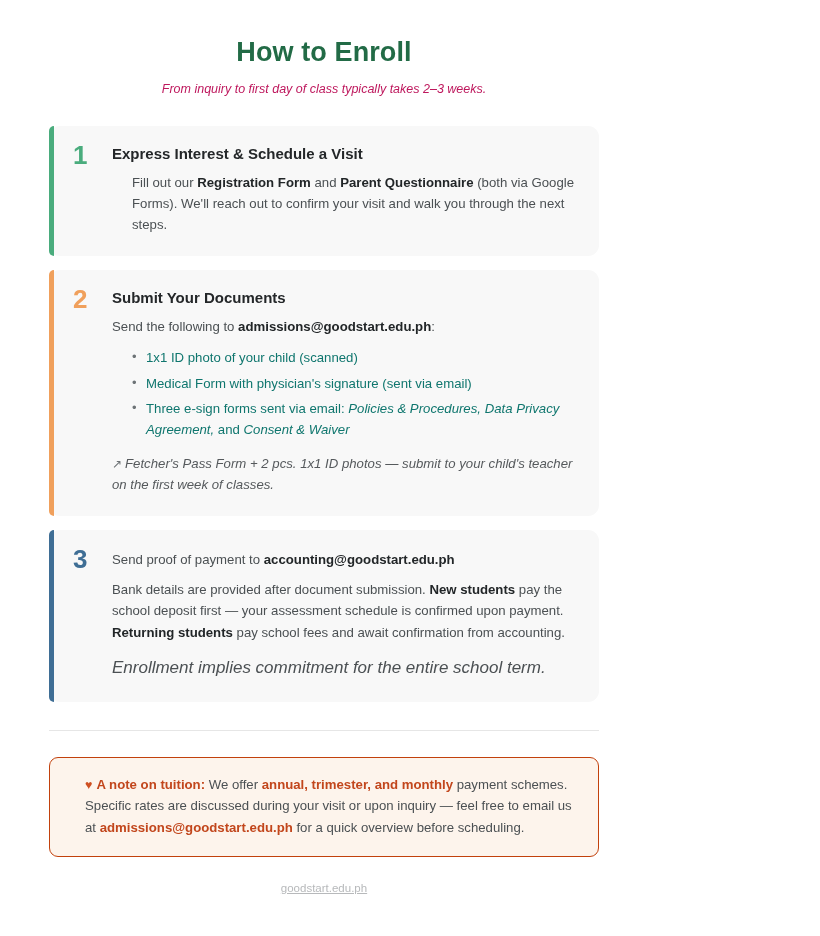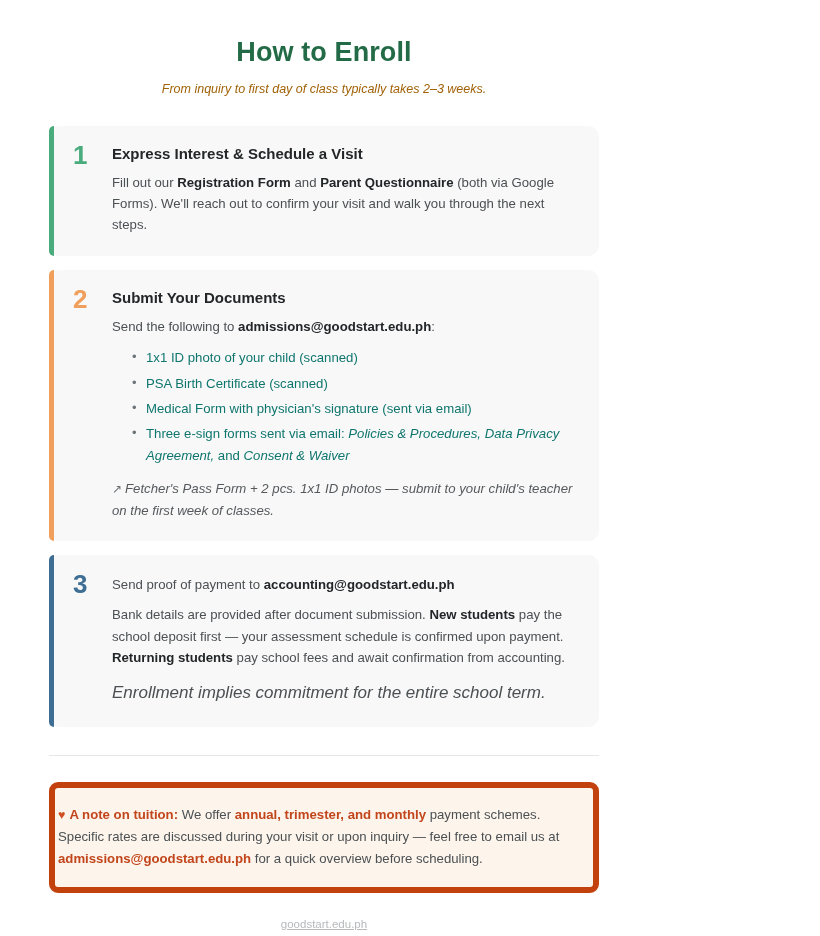--- a/index.html
+++ b/index.html
@@ -32,21 +32,21 @@
     font-size: 27px;
     font-weight: bold;
     color: #226b46;
     letter-spacing: 0.1px;
     margin: 0 0 14px 0;
     line-height: 1.1;
   }
   .page-subtitle {
     font-size: 12.5px;
     font-style: italic;
-    color: #a16207;
+    color: #be185d;
     margin: 0;
   }
 
   
   .steps {
     margin-top: 30px;
     padding: 0 49px;
   }
   .step-card {
     position: relative;
@@ -87,21 +87,21 @@
     color: #242729;
     margin: 0 0 9px 0;
     line-height: 1.2;
   }
   .step-para {
     font-size: 13.2px;
     line-height: 1.62;
     color: #4b5053;
     margin: 0 0 9px 0;
   }
-  .step-para:last-child { margin-bottom: 0; }
+  .step-para:last-child { margin-bottom: 0; margin-left: 20px; }
   .step-para b { color: #222628; font-weight: bold; }
 
   .doc-list {
     margin: 10px 0 12px 0;
     padding: 0 0 0 20px;
     list-style: none;
   }
   .doc-list li {
     position: relative;
     font-size: 13.2px;
@@ -145,23 +145,23 @@
   .divider {
     margin: 28px 49px 0 49px;
     height: 1px;
     background: #e6e6e6;
   }
 
   
   .tuition-box {
     margin: 26px 49px 0 49px;
     background: #fdf4ec;
-    border: 6px solid #c2410c;
+    border: 1px solid #c2410c;
     border-radius: 9px;
-    padding: 16px 21px 17px 3px;
+    padding: 16px 21px 17px 35px;
     box-sizing: border-box;
   }
   .tuition-text {
     font-size: 13.2px;
     line-height: 1.66;
     color: #4b5053;
     margin: 0;
   }
   .tuition-heart {
     color: #cf4f21;
@@ -199,21 +199,20 @@
       <p class="step-para"><span>Fill out our </span><b>Registration Form</b><span> and </span><b>Parent Questionnaire</b><span> (both via Google Forms). We'll reach out to confirm your visit and walk you through the next steps.</span></p>
     </div>
 
     <div class="step-card step-2">
       <div class="accent-bar"></div>
       <div class="step-num">2</div>
       <h2 class="step-title">Submit Your Documents</h2>
       <p class="step-para"><span>Send the following to </span><b>admissions@goodstart.edu.ph</b><span>:</span></p>
       <ul class="doc-list">
         <li><span>1x1 ID photo of your child (scanned)</span></li>
-        <li><span>PSA Birth Certificate (scanned)</span></li>
         <li><span>Medical Form with physician's signature (sent via email)</span></li>
         <li><span>Three e-sign forms sent via email: </span><i>Policies &amp; Procedures, Data Privacy Agreement,</i><span> and </span><i>Consent &amp; Waiver</i></li>
       </ul>
       <p class="note-line"><span class="note-arrow">↗</span><span>Fetcher's Pass Form + 2 pcs. 1x1 ID photos — submit to your child's teacher on the first week of classes.</span></p>
     </div>
 
     <div class="step-card step-3">
       <div class="accent-bar"></div>
       <div class="step-num">3</div>
       <p class="step-para"><span>Send proof of payment to </span><b>accounting@goodstart.edu.ph</b></p>

